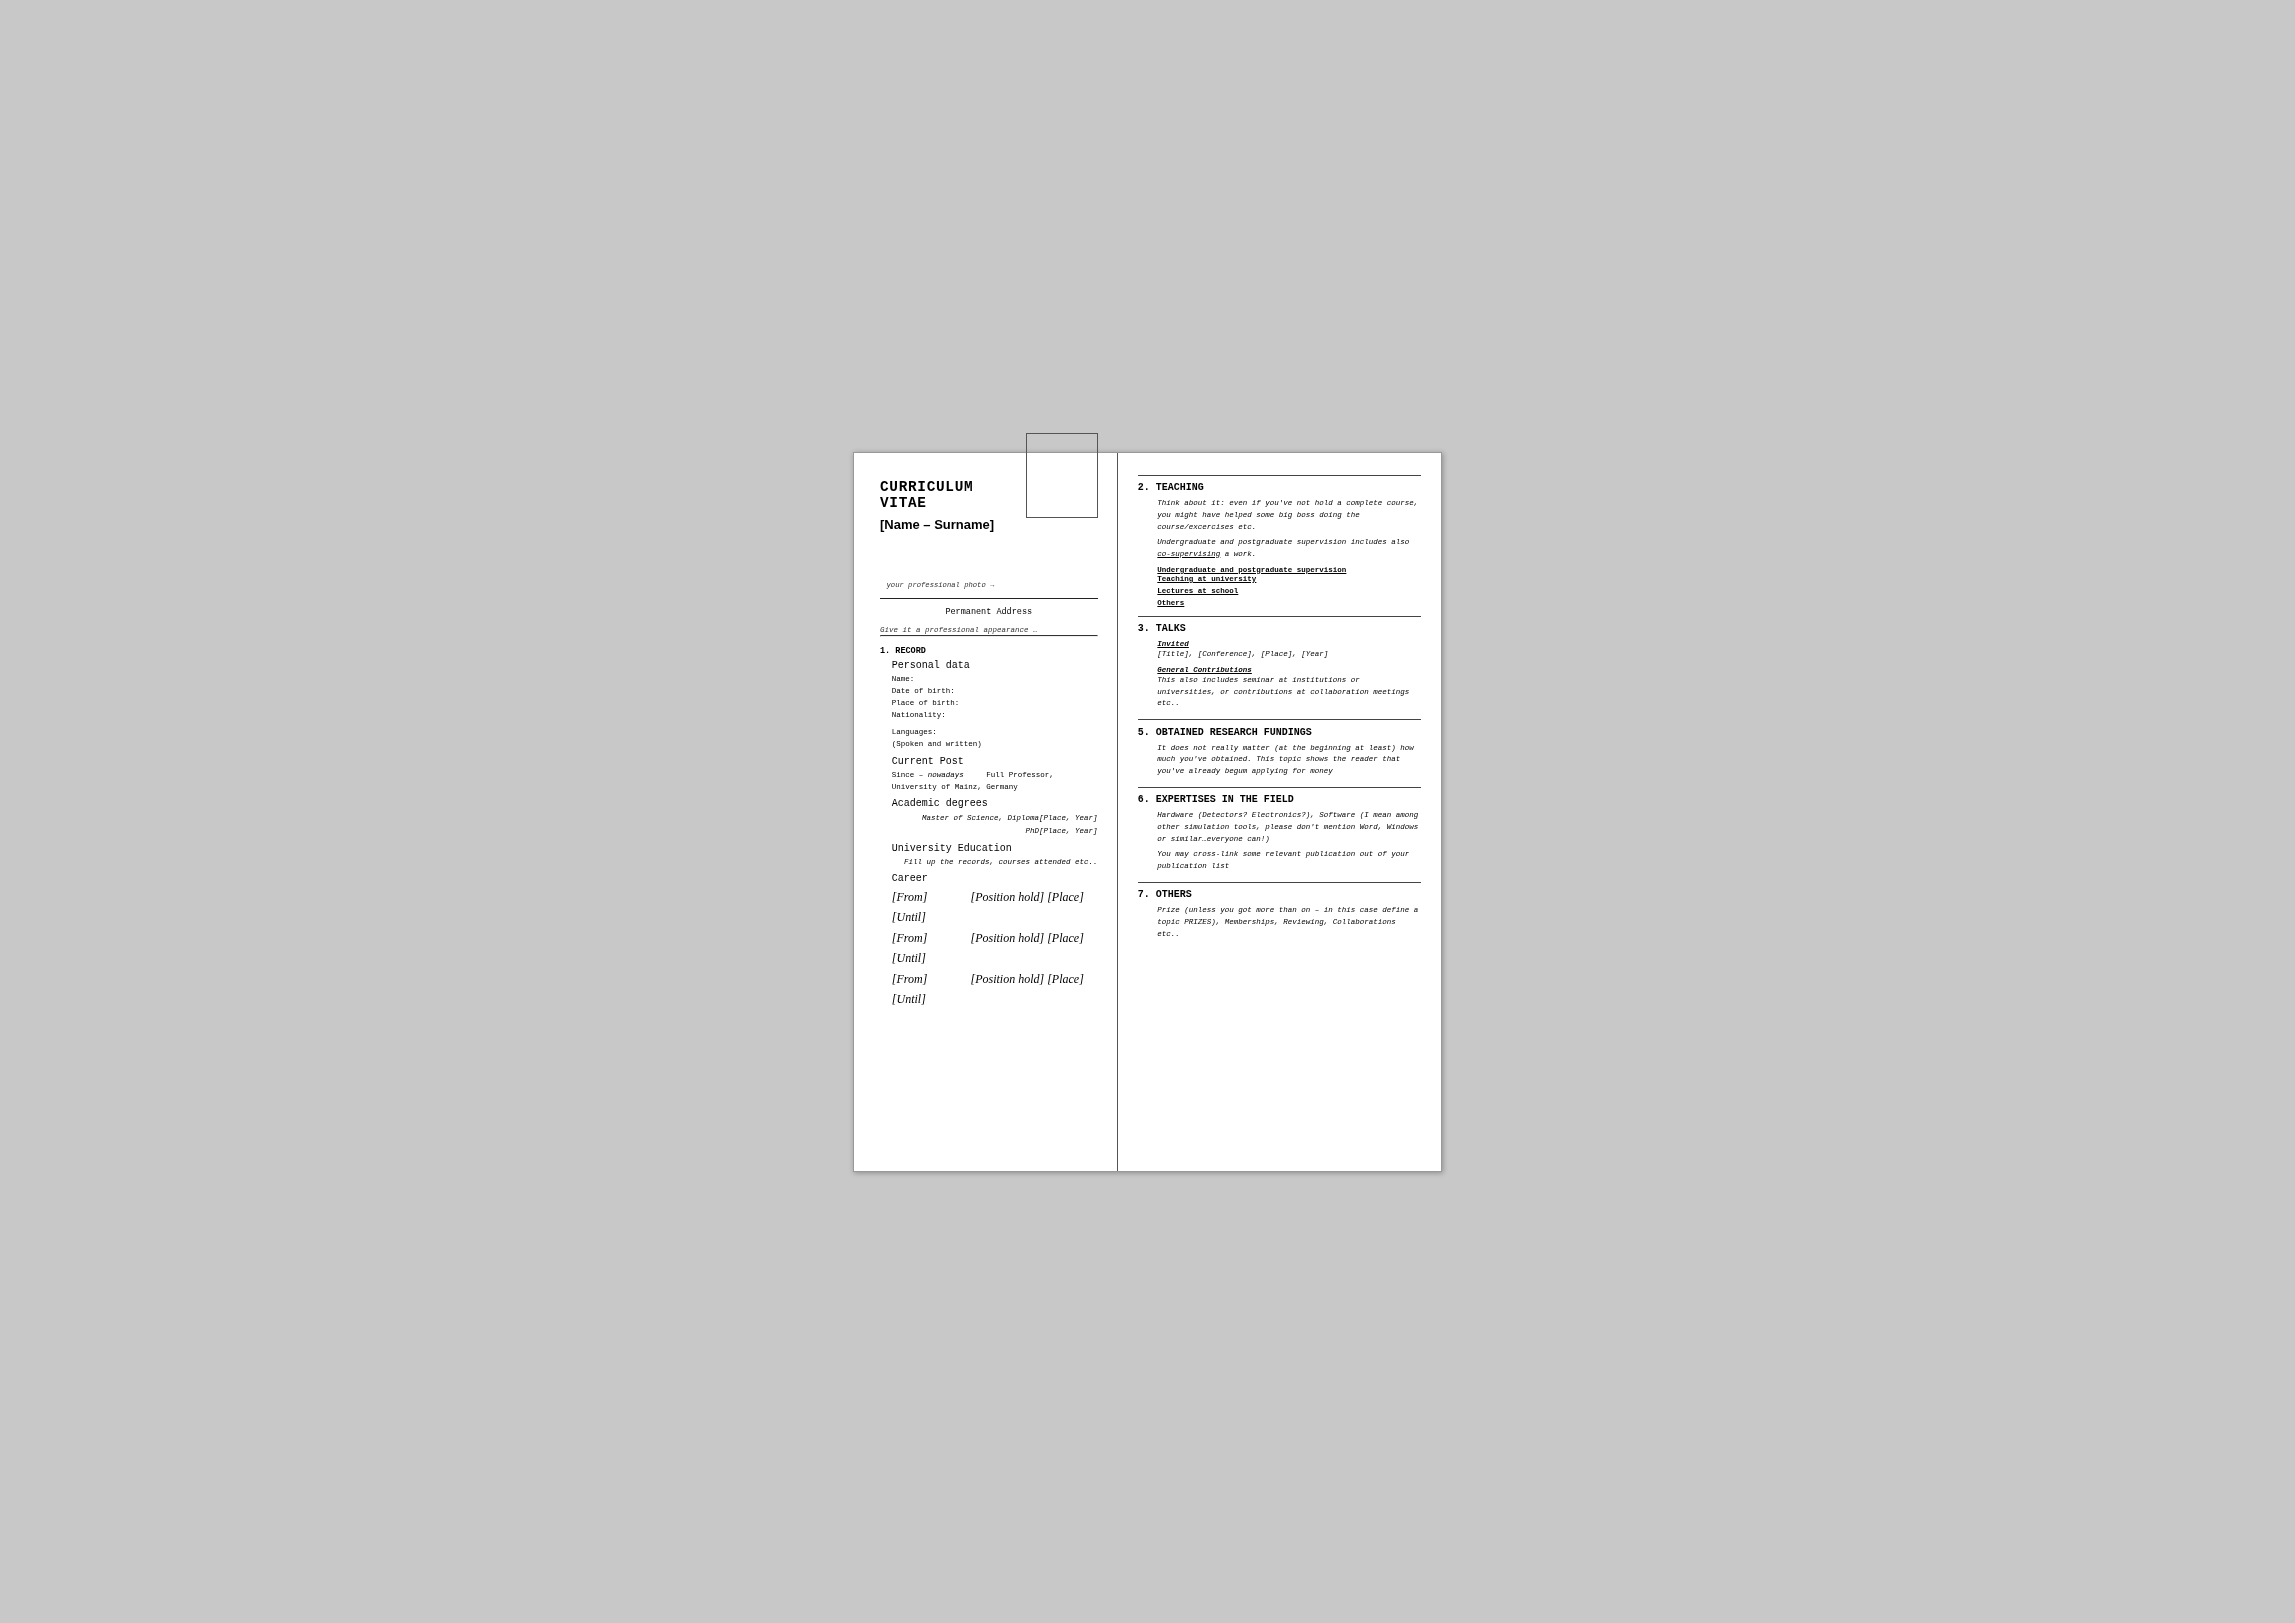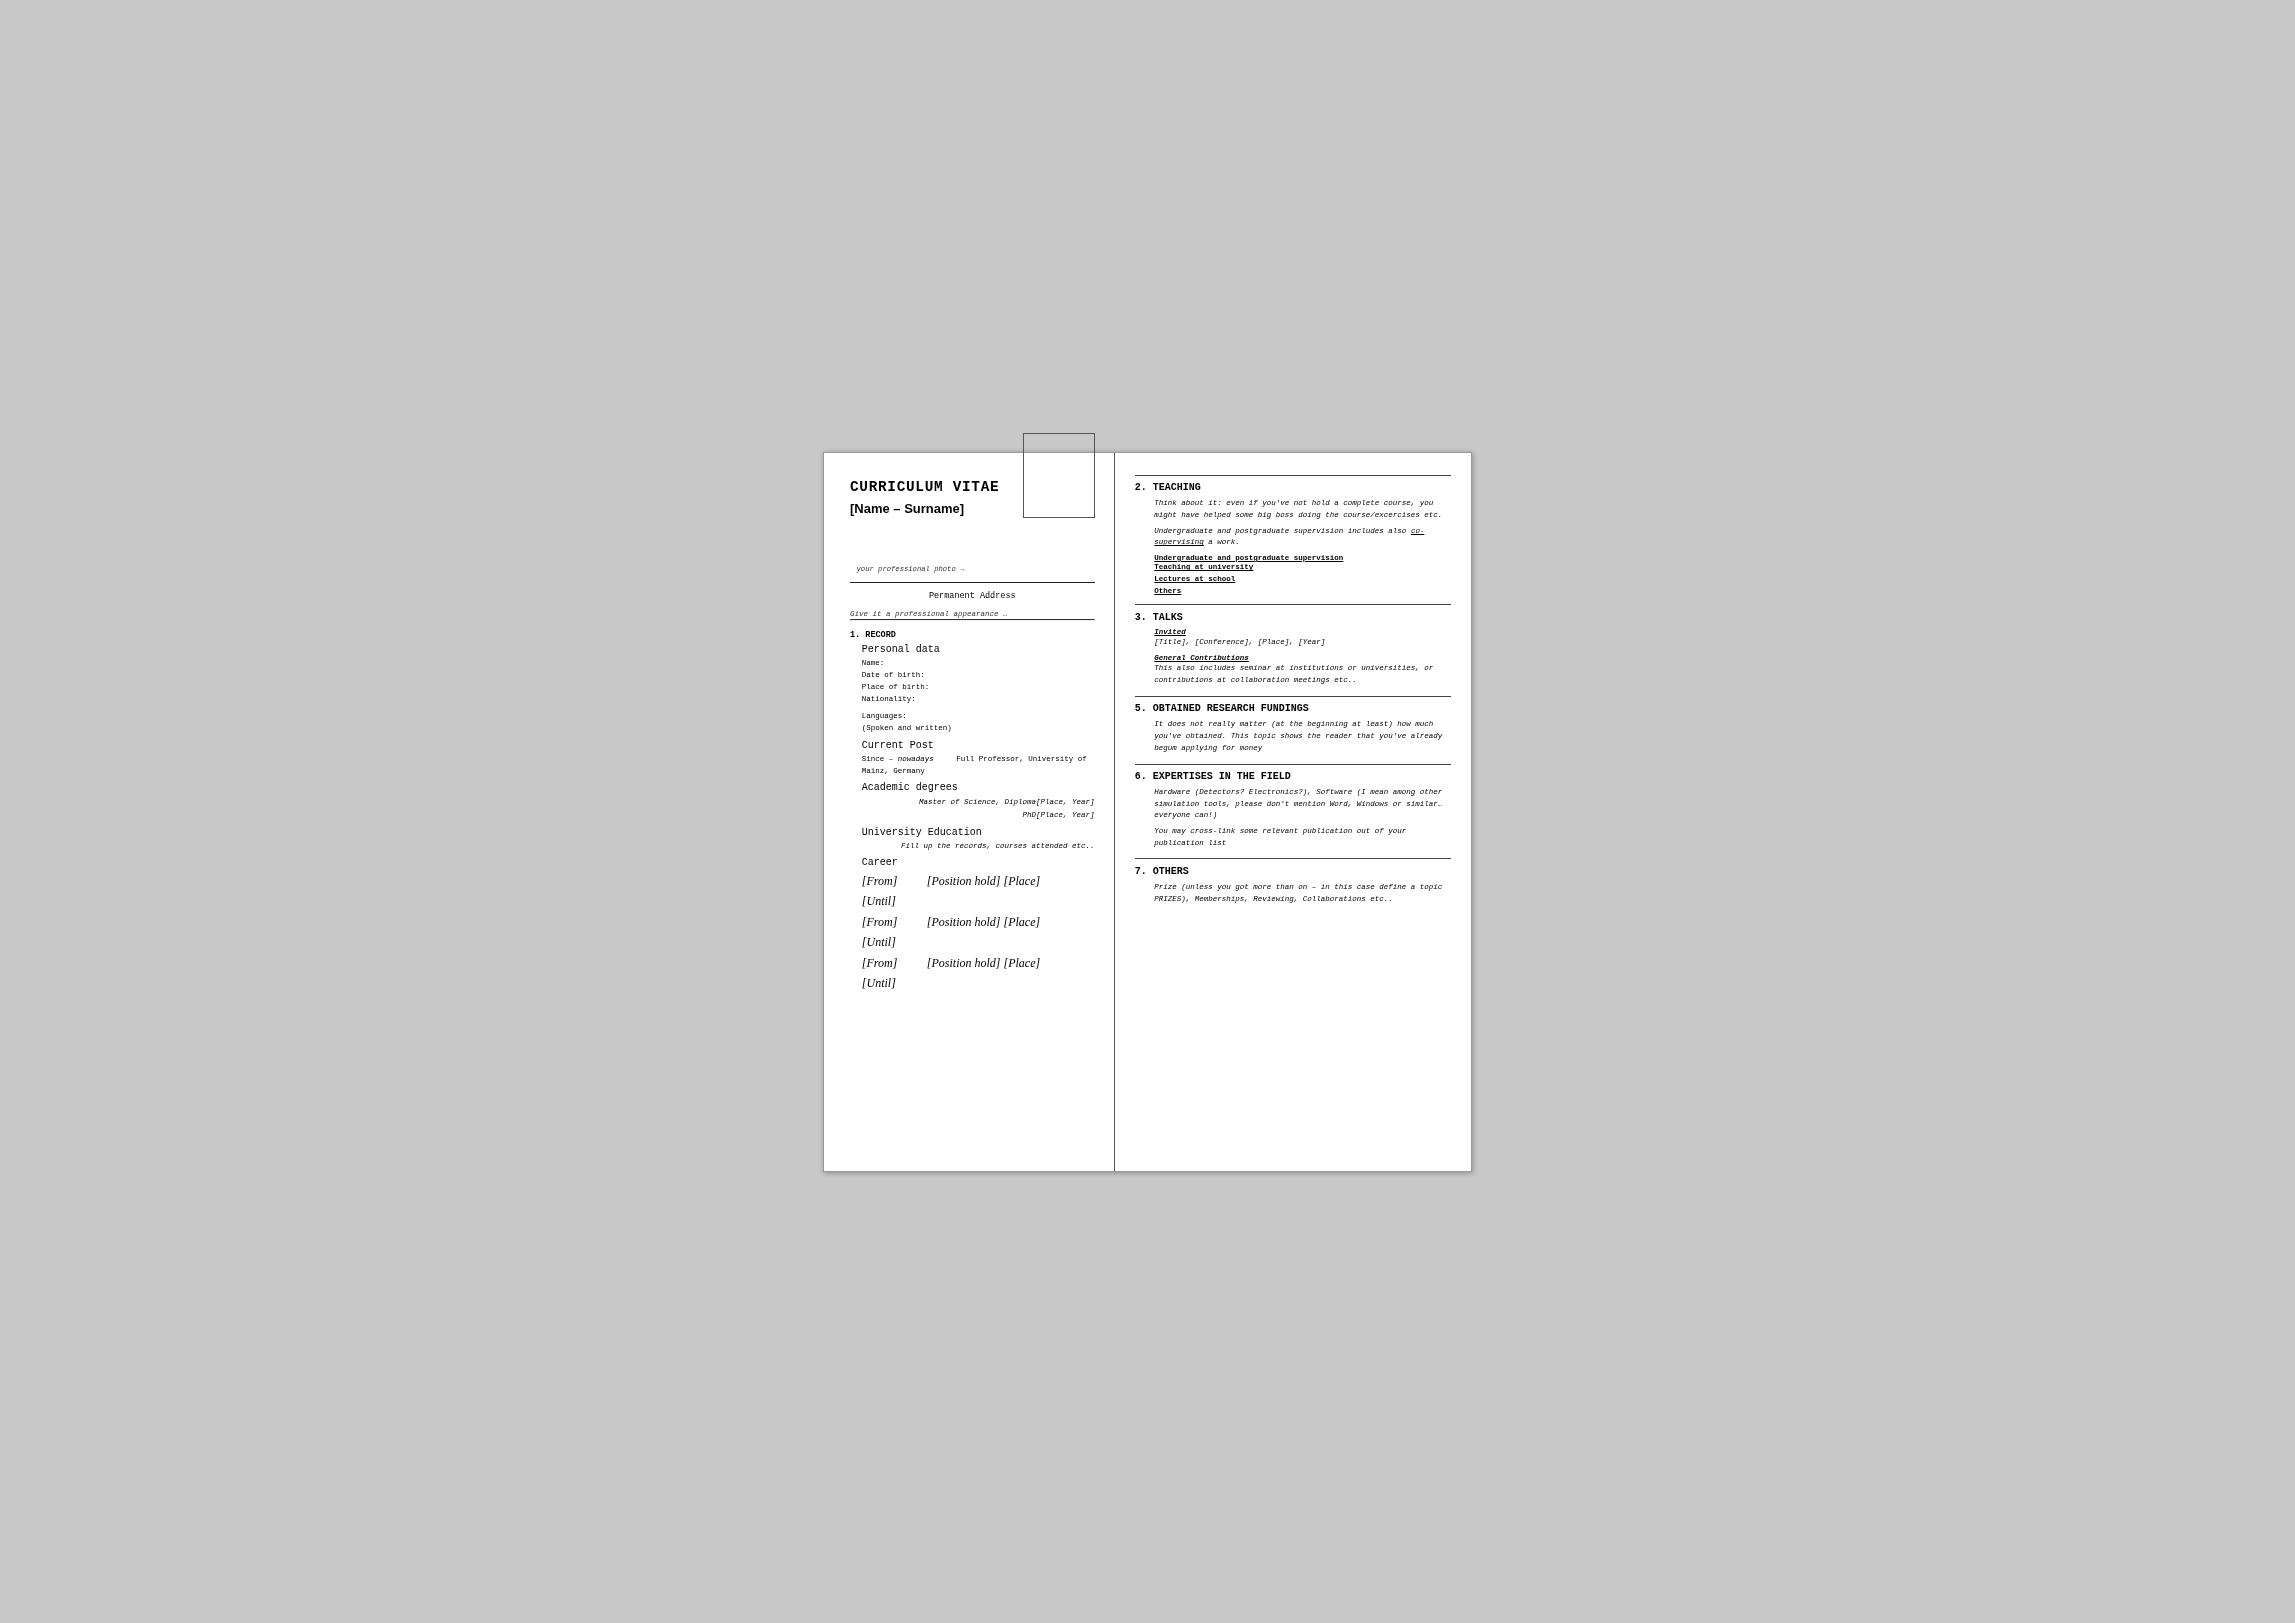--- a/index.html
+++ b/index.html
@@ -11,21 +11,21 @@
     body {
       background: #c8c8c8;
       display: flex;
       justify-content: center;
       align-items: center;
       min-height: 100vh;
       font-family: 'Courier New', Courier, monospace;
     }
 
     .page-container {
-      width: 649px;
+      width: 589px;
       background: #fff;
       display: flex;
       border: 0.7px solid #999;
       box-shadow: 1.3px 1.3px 5.2px rgba(0,0,0,0.3);
       min-height: 720px;
     }
 
     
     .left-col {
       width: 45%;
@@ -208,21 +208,21 @@
       display: flex;
       justify-content: space-between;
       font-size: 12px;
       font-family: Liberation Serif, serif;
       padding-left: 11.8px;
       line-height: 1.7;
       font-style: italic;
     }
 
     .career-row .cleft { flex: 0 0 65px; }
-    .career-row .cright { flex: 1; text-align: left; }
+    .career-row .cright { flex: 1; text-align: center; }
   </style>
 </head>
 <body>
 
 <div class="page-container">
 
   <div class="left-col">
 
     <div class="photo-area"></div>
 

